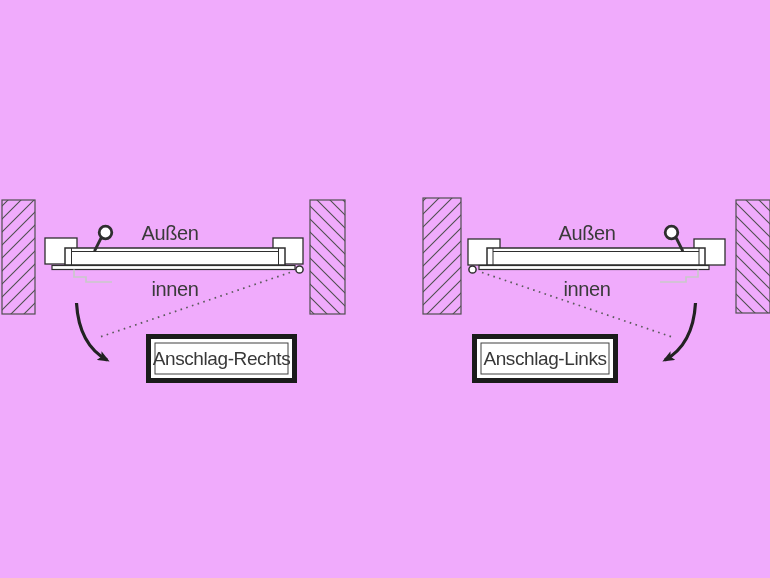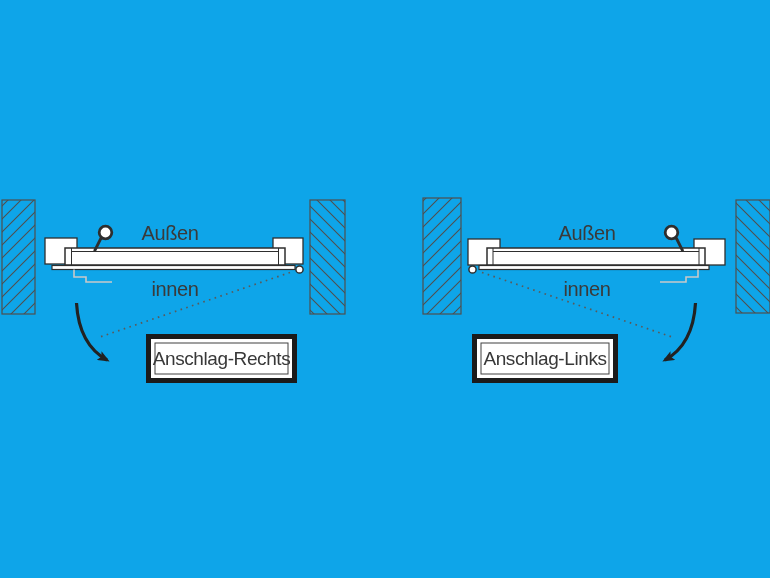--- a/index.html
+++ b/index.html
@@ -4,21 +4,21 @@
 <style>
   html, body {
     margin: 0;
     padding: 0;
     background: #ffffff;
   }
   .stage {
     position: relative;
     width: 770px;
     height: 578px;
-    background: #0ea5e9;
+    background: #f0abfc;
     overflow: hidden;
   }
   svg { display: block; }
   .label-text {
     font-family: "Liberation Sans", sans-serif;
     font-size: 20px;
     fill: #3a3a3a;
     letter-spacing: -0.4px;
   }
   .caption-text {

